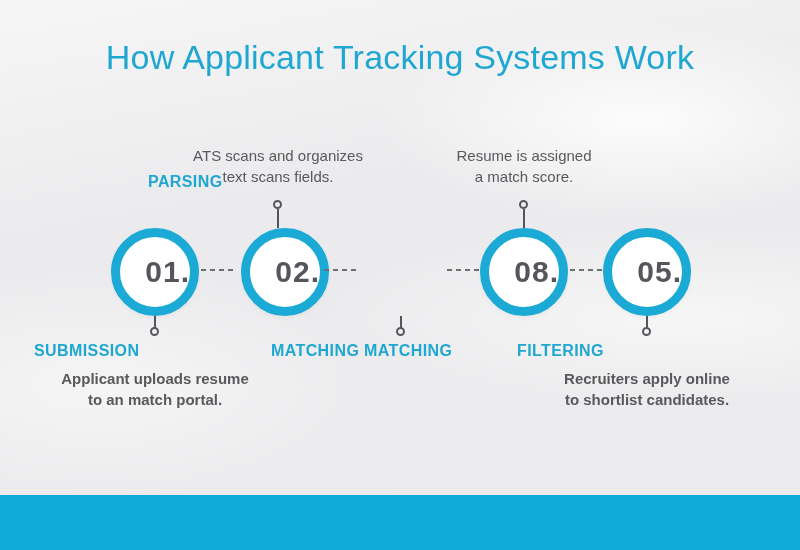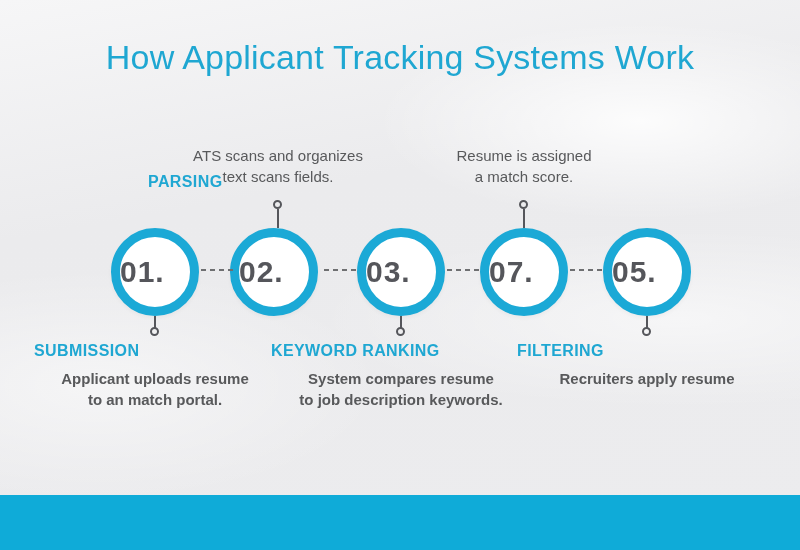--- a/index.html
+++ b/index.html
@@ -18,27 +18,27 @@
   .title {
     position:absolute; top:38px; left:0; width:800px;
     text-align:center; font-size:34px; font-weight:normal;
     color:#1fa7d2; letter-spacing:.2px;
   }
 
   
   .circle {
     position:absolute; top:228px; width:88px; height:88px;
     border:9px solid #1ba9d6; border-radius:50%; background:#ffffff;
-    display:flex; align-items:center; justify-content:flex-start;
+    display:flex; align-items:center; justify-content:flex-end;
     box-shadow:0 2px 4px rgba(0,0,0,.04);
   }
   .circle .num {
     font-size:30px; font-weight:bold; color:#55565b; letter-spacing:1px;
   }
-  .c1{left:111px} .c2{left:230px} .c3{left:357px} .c4{left:480px} .c5{left:603px}
+  .c1{left:111px} .c2{left:241px} .c3{left:357px} .c4{left:480px} .c5{left:603px}
 
   
   .dash {
     position:absolute; top:269px; width:32px; height:2px;
     background:repeating-linear-gradient(90deg,#6e6f71 0 5px, transparent 5px 9px);
   }
   .d1{left:201px} .d2{left:324px} .d3{left:447px} .d4{left:570px}
 
   
   .stem { position:absolute; width:2px; background:#55565b; }
@@ -77,25 +77,22 @@
 <div class="canvas">
 
   <div class="title">How Applicant Tracking Systems Work</div>
 
   <div class="circle c1">
     <span class="num">01.</span>
   </div>
   <div class="circle c2">
     <span class="num">02.</span>
   </div>
-  <div class="circle c3">
-    <span class="num">03.</span>
-  </div>
   <div class="circle c4">
-    <span class="num">07.</span>
+    <span class="num">08.</span>
   </div>
   <div class="circle c5">
     <span class="num">05.</span>
   </div>
 
   <div class="dash d1"></div>
   <div class="dash d2"></div>
   <div class="dash d3"></div>
   <div class="dash d4"></div>
 
@@ -115,33 +112,30 @@
   <div class="step-desc above" style="left:278px">
     <span>ATS scans and organizes</span><br>
     <span>text scans fields.</span>
   </div>
   <div class="step-desc above" style="left:524px">
     <span>Resume is assigned</span><br>
     <span>a match score.</span>
   </div>
 
   <div class="step-label below" style="left:164px">SUBMISSION</div>
-  <div class="step-label below" style="left:401px">KEYWORD RANKING</div>
+  <div class="step-label below" style="left:401px">MATCHING MATCHING</div>
   <div class="step-label below" style="left:647px">FILTERING</div>
 
   <div class="step-desc below" style="left:155px">
     <span>Applicant uploads resume</span><br>
     <span>to an match portal.</span>
   </div>
-  <div class="step-desc below" style="left:401px">
-    <span>System compares resume</span><br>
-    <span>to job description keywords.</span>
-  </div>
   <div class="step-desc below" style="left:647px">
-    <span>Recruiters apply resume</span><br>
+    <span>Recruiters apply online</span><br>
+    <span>to shortlist candidates.</span>
   </div>
 
   <div class="footer">
     
 
     
   </div>
 
 </div>
 

